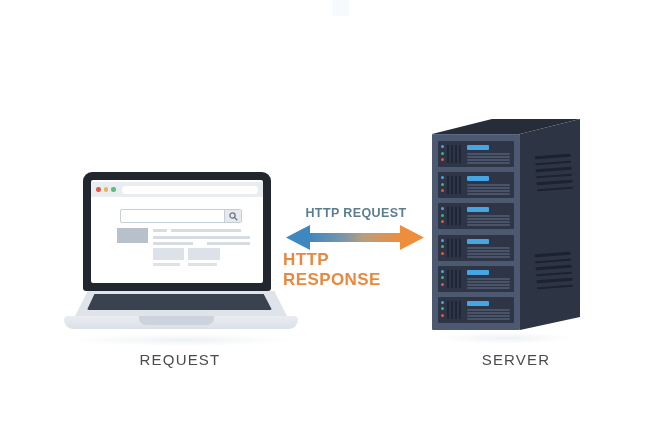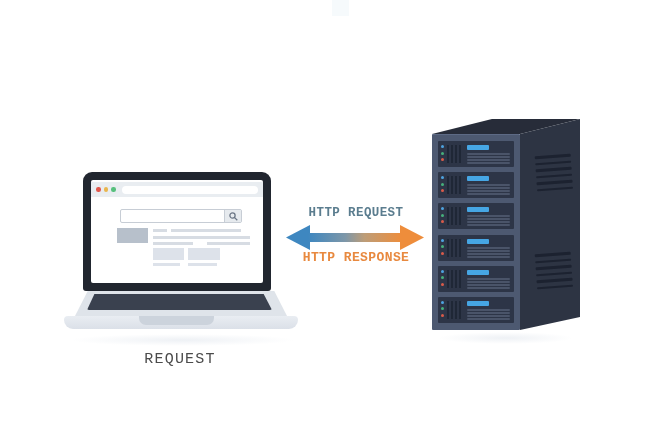--- a/index.html
+++ b/index.html
@@ -1,17 +1,17 @@
 <!DOCTYPE html>
 <html style="--request-text: #5b7d8f; --response-text: #e8893f; --arrow-blue: #3e87c0; --arrow-orange: #ee8d3b; --device-label: #4b4b4b; --laptop-frame: #21262f; --laptop-base: #dfe4ea; --keyboard: #3a414f; --server-top: #272c39; --server-side: #2d3443; --server-front: #4d5971; --server-unit: #2d3547; --server-accent: #46a6e4; --led-blue: #4da3e0; --led-green: #46b07c; --led-red: #d95b4a; --dot-red: #e2574c; --dot-amber: #e9b64e; --dot-green: #57c07d;"><head>
 <meta charset="utf-8">
 <style>
   html,body{margin:0;padding:0;background:#fff;}
   .canvas{position:relative;width:671px;height:448px;background:#ffffff;overflow:hidden;
-          font-family:Liberation Mono, monospace;}
+          font-family:Liberation Sans, sans-serif;}
   .abs{position:absolute;}
 
   
   .faint-square{left:332px;top:0;width:17px;height:16px;background:#f6fafc;}
 
   
   .screen-frame{left:83px;top:172px;width:188px;height:119px;background:var(--laptop-frame);
                 border-radius:9px 9px 3px 3px;}
   .screen{position:absolute;left:8px;top:8px;width:172px;height:103px;background:#fff;
           border-radius:2px;overflow:hidden;}
@@ -36,21 +36,21 @@
        background:linear-gradient(#e9edf2,#dbe0e8);border-radius:4px 4px 9px 9px;}
   .trackpad{left:139px;top:316px;width:75px;height:9px;background:#ccd3dc;
             border-radius:0 0 7px 7px;}
   .dev-shadow{background:radial-gradient(ellipse at center,#eef1f5 0%,rgba(255,255,255,0) 70%);}
   .laptop-shadow{left:70px;top:334px;width:225px;height:12px;}
   .server-shadow{left:438px;top:332px;width:135px;height:12px;}
 
   
   .req-label{left:283px;top:206px;width:146px;text-align:center;font-size:12.5px;
              font-weight:700;letter-spacing:.4px;color:var(--request-text);}
-  .resp-label{left:283px;top:250px;width:146px;text-align:center;font-size:13px;
+  .resp-label{left:283px;top:250px;width:146px;font-size:17px;
               font-weight:700;letter-spacing:.4px;color:var(--response-text);}
   .arrow{left:286px;top:225px;width:138px;height:25px;}
   .head-left{position:absolute;left:0;top:0;width:24px;height:25px;background:var(--arrow-blue);
              clip-path:polygon(100% 0,0 50%,100% 100%);}
   .head-right{position:absolute;right:0;top:0;width:24px;height:25px;background:var(--arrow-orange);
               clip-path:polygon(0 0,100% 50%,0 100%);}
   .arrow-bar{position:absolute;left:22px;right:22px;top:8px;height:9px;
              background:linear-gradient(90deg,var(--arrow-blue) 0%,#7e97a8 40%,#bd9d78 60%,var(--arrow-orange) 100%);}
 
   
@@ -273,14 +273,15 @@
             <div class="hline"></div>
             <div class="hline"></div>
             <div class="hline"></div>
           </div>
         </div>
       </div>
   </div>
   <div class="abs dev-shadow server-shadow"></div>
 
   <div class="abs device-label client-label">REQUEST</div>
+  <div class="abs device-label server-label">SERVER</div>
 
 </div>
 
 </body></html>

